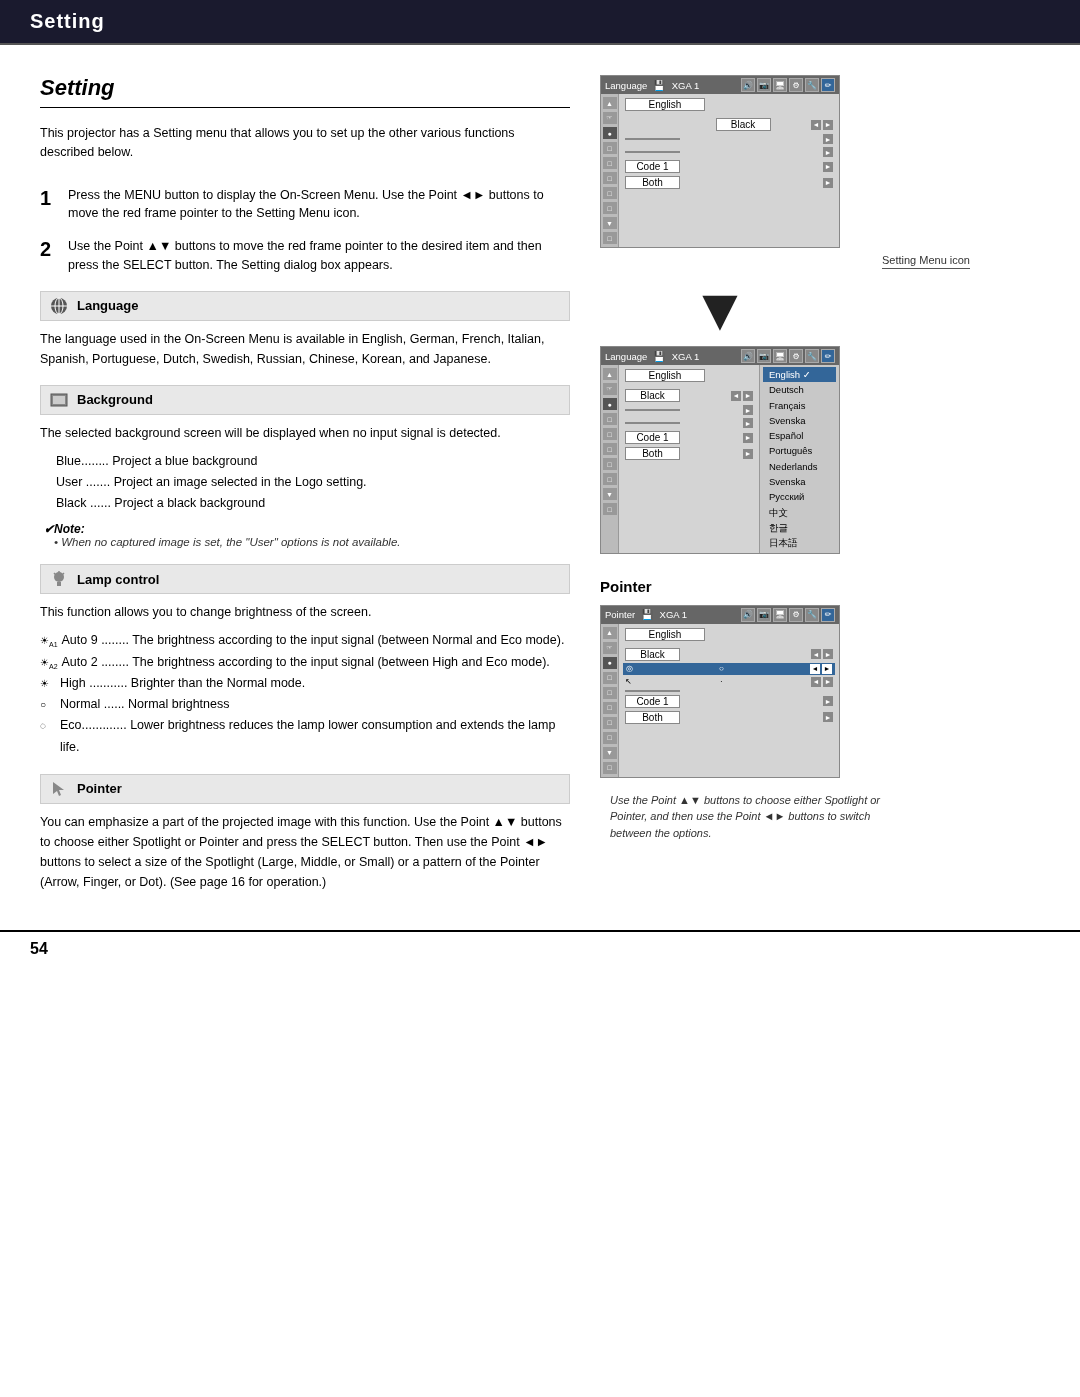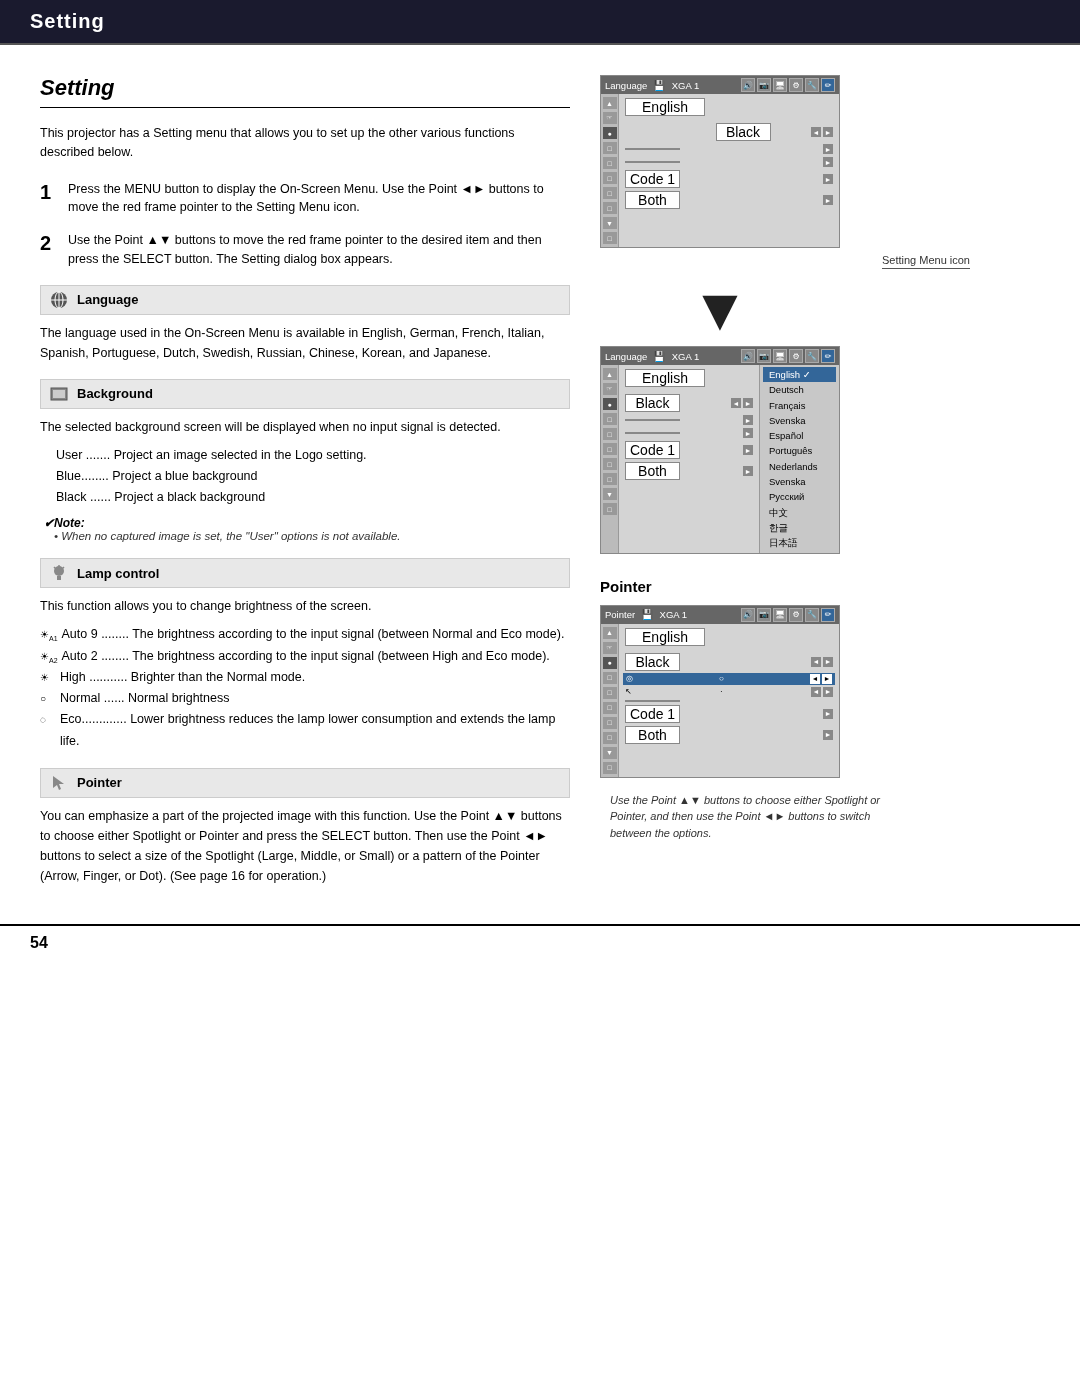--- a/index.html
+++ b/index.html
@@ -45,21 +45,21 @@
       font-size: 22px;
       font-style: italic;
       font-weight: bold;
       margin-bottom: 16px;
       border-bottom: 1px solid #000;
       padding-bottom: 6px;
     }
 
     .intro-text {
       font-size: 12.5px;
-      margin-bottom: 18px;
+      margin-bottom: 24px;
       line-height: 1.5;
     }
 
     
     .step {
       display: flex;
       gap: 10px;
       margin-bottom: 14px;
     }
 
@@ -245,21 +245,21 @@
 
     .menu-row .row-label {
       color: #333;
       min-width: 50px;
     }
 
     .menu-row .row-value {
       background: #fff;
       border: 1px solid #888;
       padding: 0 4px;
-      font-size: 14px;
+      font-size: 10px;
       min-width: 55px;
       text-align: center;
     }
 
     .menu-row .row-arrows {
       display: flex;
       gap: 2px;
       font-size: 8px;
     }
 
@@ -375,22 +375,22 @@
           <rect x="1" y="1" width="16" height="12" fill="#888" stroke="#555" stroke-width="1"></rect>
           <rect x="3" y="3" width="12" height="8" fill="#ccc"></rect>
         </svg>
       </div>
       <div class="section-title">Background</div>
     </div>
     <div class="section-body">
       <span>The selected background screen will be displayed when no input signal is detected.</span>
     </div>
     <div class="list-item-indent">
+      <div>Blue........ Project a blue background</div>
       <div>User ....... Project an image selected in the Logo setting.</div>
-      <div>Blue........ Project a blue background</div>
       <div>Black ...... Project a black background</div>
     </div>
 
     <div class="note-box">
       <div class="note-title">✔Note:</div>
       <div class="note-text">• When no captured image is set, the "User" options is not available.</div>
     </div>
 
     <div class="section-header">
       <div class="section-icon">

